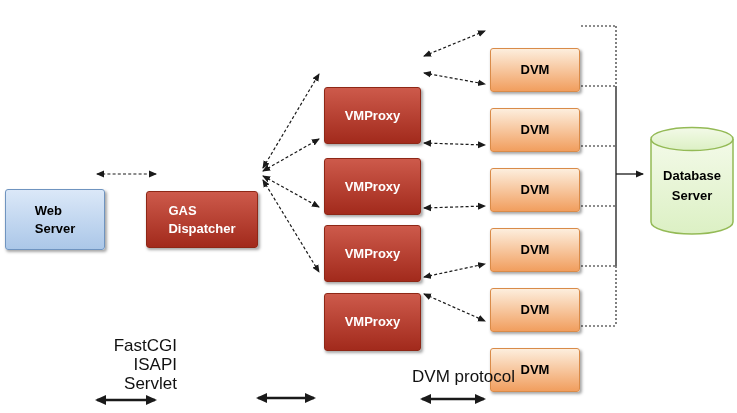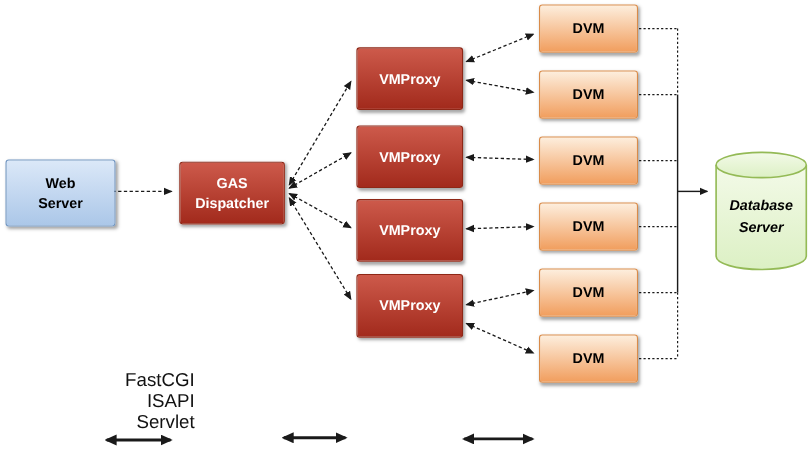--- a/index.html
+++ b/index.html
@@ -8,43 +8,44 @@
     width:737px; height:413px;
     background:#ffffff;
     font-family:"Liberation Sans", sans-serif;
     overflow:hidden;
   }
   #connectors { position:absolute; left:0; top:0; width:737px; height:413px; }
 
   .node {
     position:absolute;
     display:flex; align-items:center; justify-content:center;
-    text-align:center; font-weight:bold; font-size:13px;
+    font-weight:bold; font-size:13px;
     white-space:pre-line; line-height:1.35;
     border-radius:3px;
     border:1.5px solid transparent;
     box-shadow:1.5px 2px 3px rgba(0,0,0,0.35);
     box-sizing:border-box;
+    margin-top:44px;
   }
   .node-blue {
     background:linear-gradient(180deg, var(--blue-top,#dbe8f8) 0%, var(--blue-bottom,#abc7e8) 100%);
     border-color:var(--blue-border,#6f94c0);
     color:var(--text-dark,#000);
   }
   .node-red {
     background:linear-gradient(180deg, var(--red-top,#cd5a4b) 0%, var(--red-bottom,#a22a1c) 100%);
     border-color:var(--red-border,#8e2716);
     color:var(--text-light,#fff);
   }
   .node-orange {
     background:linear-gradient(180deg, var(--orange-top,#fdeedd) 0%, var(--orange-bottom,#f19e5e) 100%);
     border-color:var(--orange-border,#d98b49);
     color:var(--text-dark,#000);
   }
-  .cylinder-wrap { position:absolute; left:648px; top:133px; width:88px; height:120px;font-style:italic; }
+  .cylinder-wrap { position:absolute; left:648px; top:122px; width:88px; height:120px; }
   .cylinder-label {
     position:absolute; left:0; top:44px; width:100%;
     text-align:center; font-weight:bold; font-size:13px;
     white-space:pre-line; line-height:1.55; color:var(--text-dark,#000);
   }
   .proto-label {
     position:absolute; text-align:right;
     font-size:17px; line-height:19px; color:#111;
     white-space:pre-line;
   }
@@ -117,21 +118,21 @@
     <g>
       <line class="thick-arrow" x1="97" y1="400" x2="155" y2="400" marker-start="url(#ahBigS)" marker-end="url(#ahBig)"></line>
       <line class="thick-arrow" x1="258" y1="398" x2="314" y2="398" marker-start="url(#ahBigS)" marker-end="url(#ahBig)"></line>
       <line class="thick-arrow" x1="422" y1="399" x2="484" y2="399" marker-start="url(#ahBigS)" marker-end="url(#ahBig)"></line>
     </g>
   </svg>
 
   <div class="node node-blue" style="left:5px; top:145px; width:100px; height:61px;">Web
 Server</div>
 
-  <div class="node node-red" style="left:163px; top:147px; width:96px; height:57px;">GAS
+  <div class="node node-red" style="left:146px; top:147px; width:112px; height:57px;">GAS
 Dispatcher</div>
 
   <div class="node node-red" style="left:324px; top:43px;  width:97px; height:57px;">VMProxy</div>
   <div class="node node-red" style="left:324px; top:114px; width:97px; height:57px;">VMProxy</div>
   <div class="node node-red" style="left:324px; top:181px; width:97px; height:57px;">VMProxy</div>
   <div class="node node-red" style="left:324px; top:249px; width:97px; height:58px;">VMProxy</div>
 
   <div class="node node-orange" style="left:490px; top:4px;   width:90px; height:44px;">DVM</div>
   <div class="node node-orange" style="left:490px; top:64px;  width:90px; height:44px;">DVM</div>
   <div class="node node-orange" style="left:490px; top:124px; width:90px; height:44px;">DVM</div>
@@ -150,14 +151,15 @@
       <path class="cyl-stroke" d="M3,17 L3,100 A41,12 0 0 0 85,100 L85,17" fill="url(#cylGrad)"></path>
       <ellipse class="cyl-stroke" cx="44" cy="17" rx="41" ry="11.5" fill="url(#cylGrad)"></ellipse>
     </svg>
     <div class="cylinder-label">Database
 Server</div>
   </div>
 
   <div class="proto-label" style="left:77px; top:336px; width:100px;">FastCGI
 ISAPI
 Servlet</div>
+  <div class="proto-label" style="left:403px; top:367px; width:112px;">DVM protocol</div>
 
 </div>
 
 </body></html>

